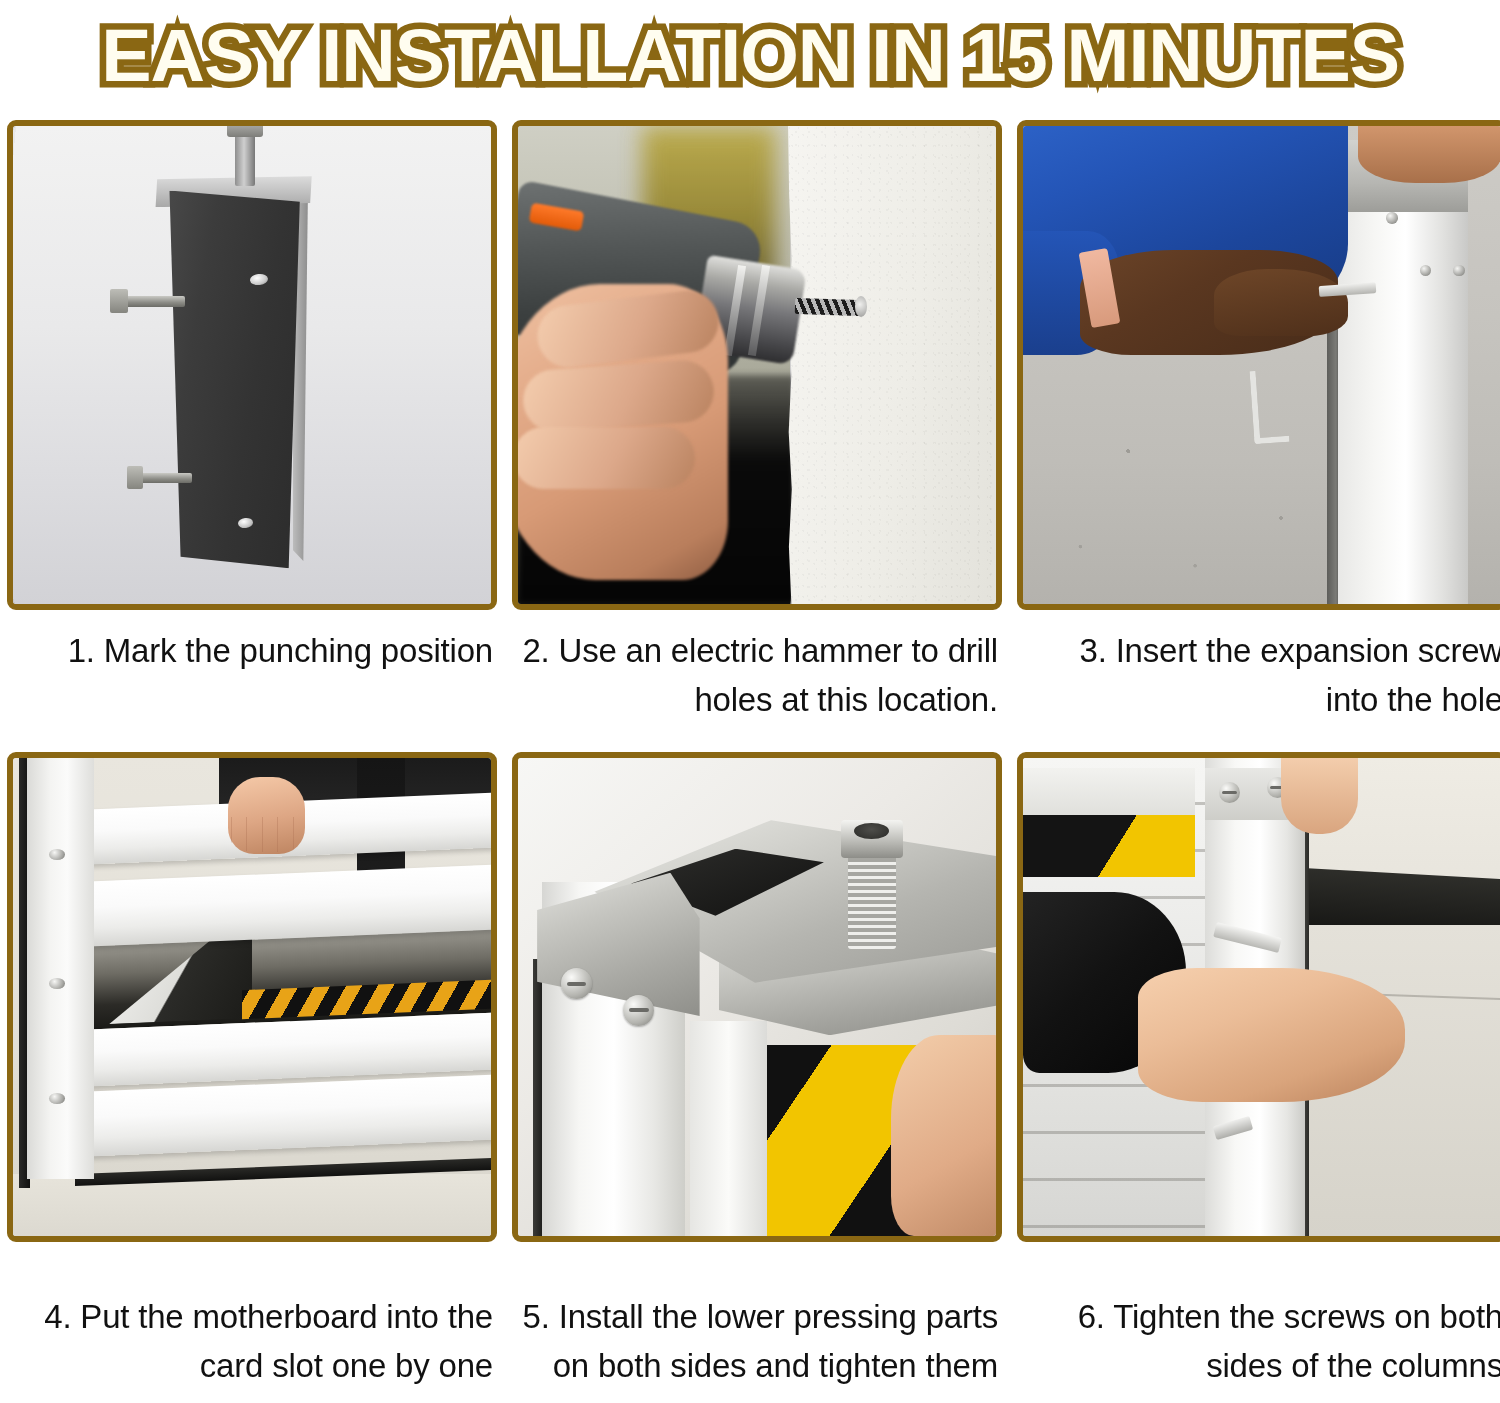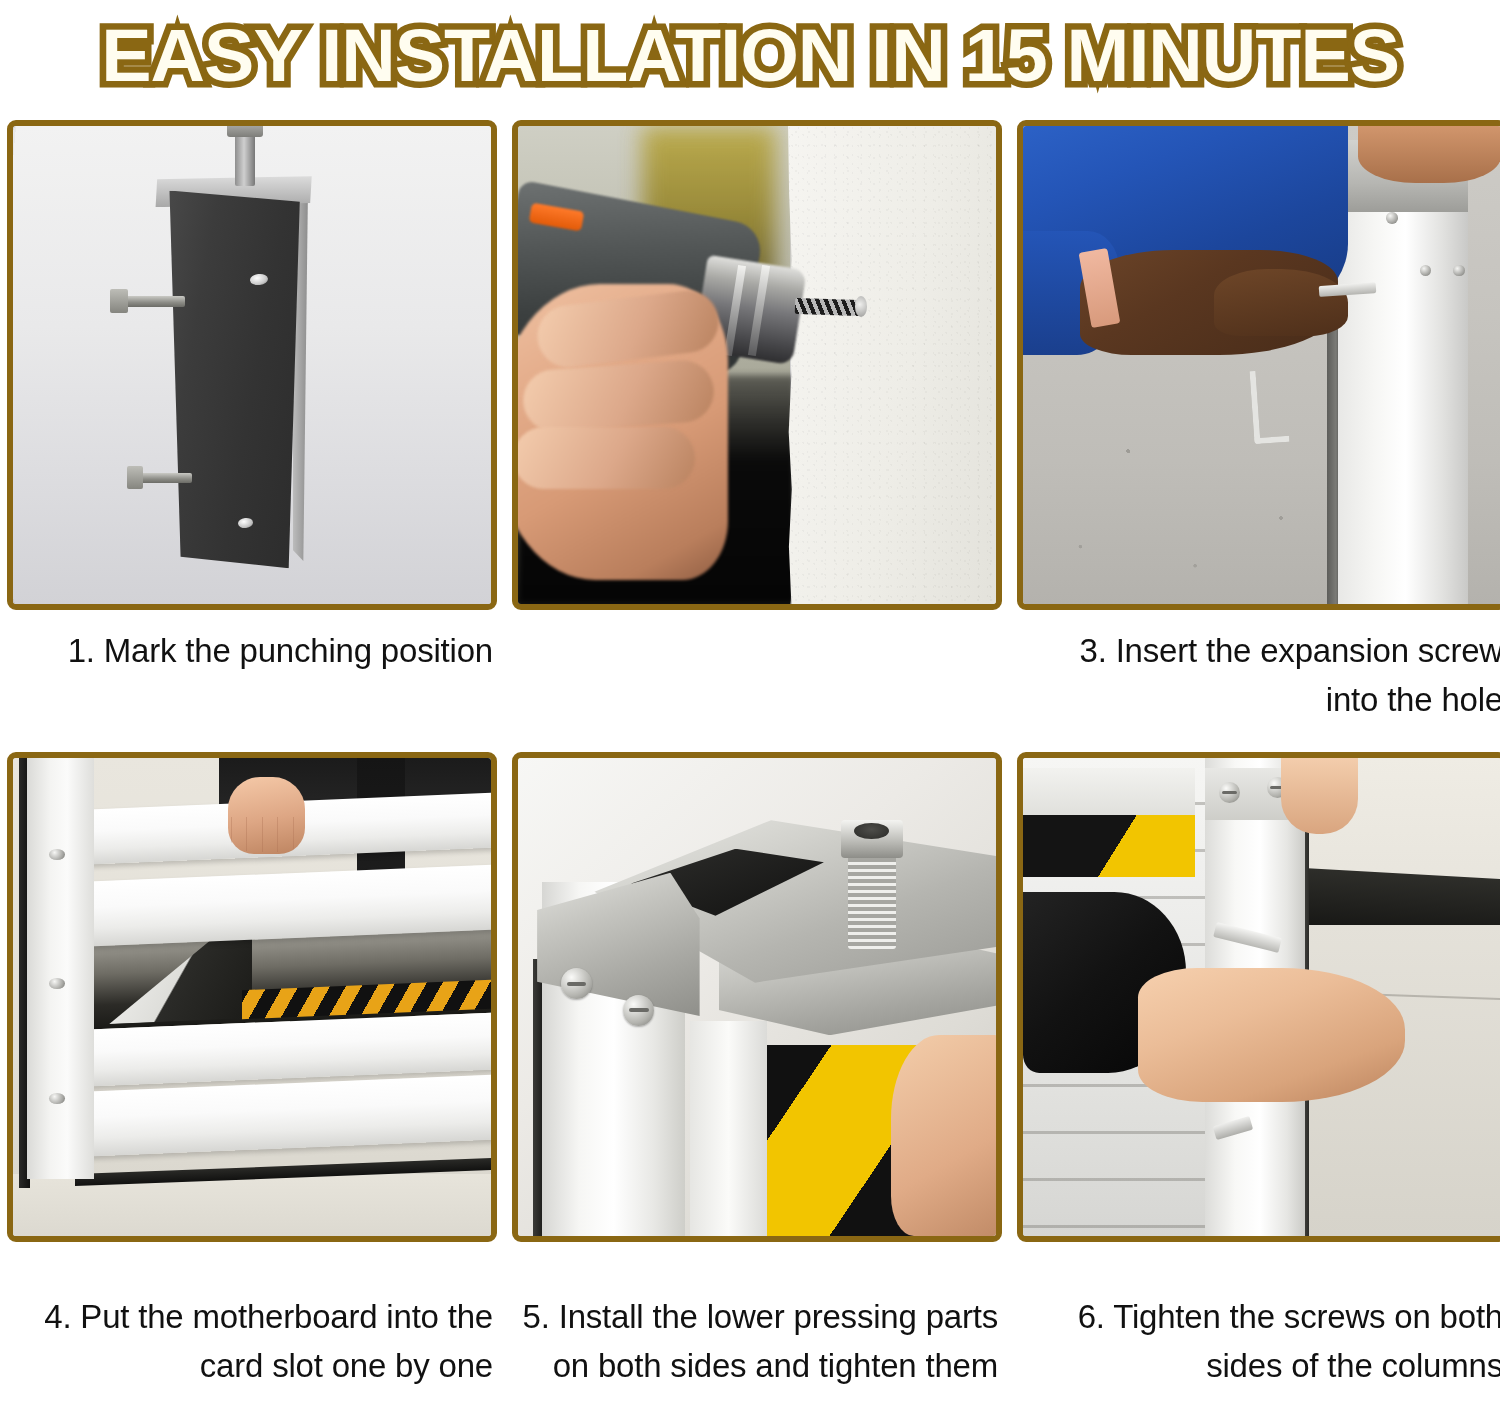--- a/index.html
+++ b/index.html
@@ -656,20 +656,21 @@
         <div class="p2-chuckring1"></div>
         <div class="p2-chuckring2"></div>
         <div class="p2-bit"></div>
         <div class="p2-bit-tip"></div>
         <div class="p2-hand"></div>
         <div class="p2-finger1"></div>
         <div class="p2-finger2"></div>
         <div class="p2-finger3"></div>
       </div>
     </div>
+    <div class="caption">2. Use an electric hammer to drill holes at this location.</div>
   </div>
 
   <div class="step row1">
     <div class="photo-frame">
       <div class="photo">
         <div class="p3-floor"></div>
         <div class="p3-column-edge"></div>
         <div class="p3-column"></div>
         <div class="p3-cap"></div>
         <div class="p3-scr1"></div>

